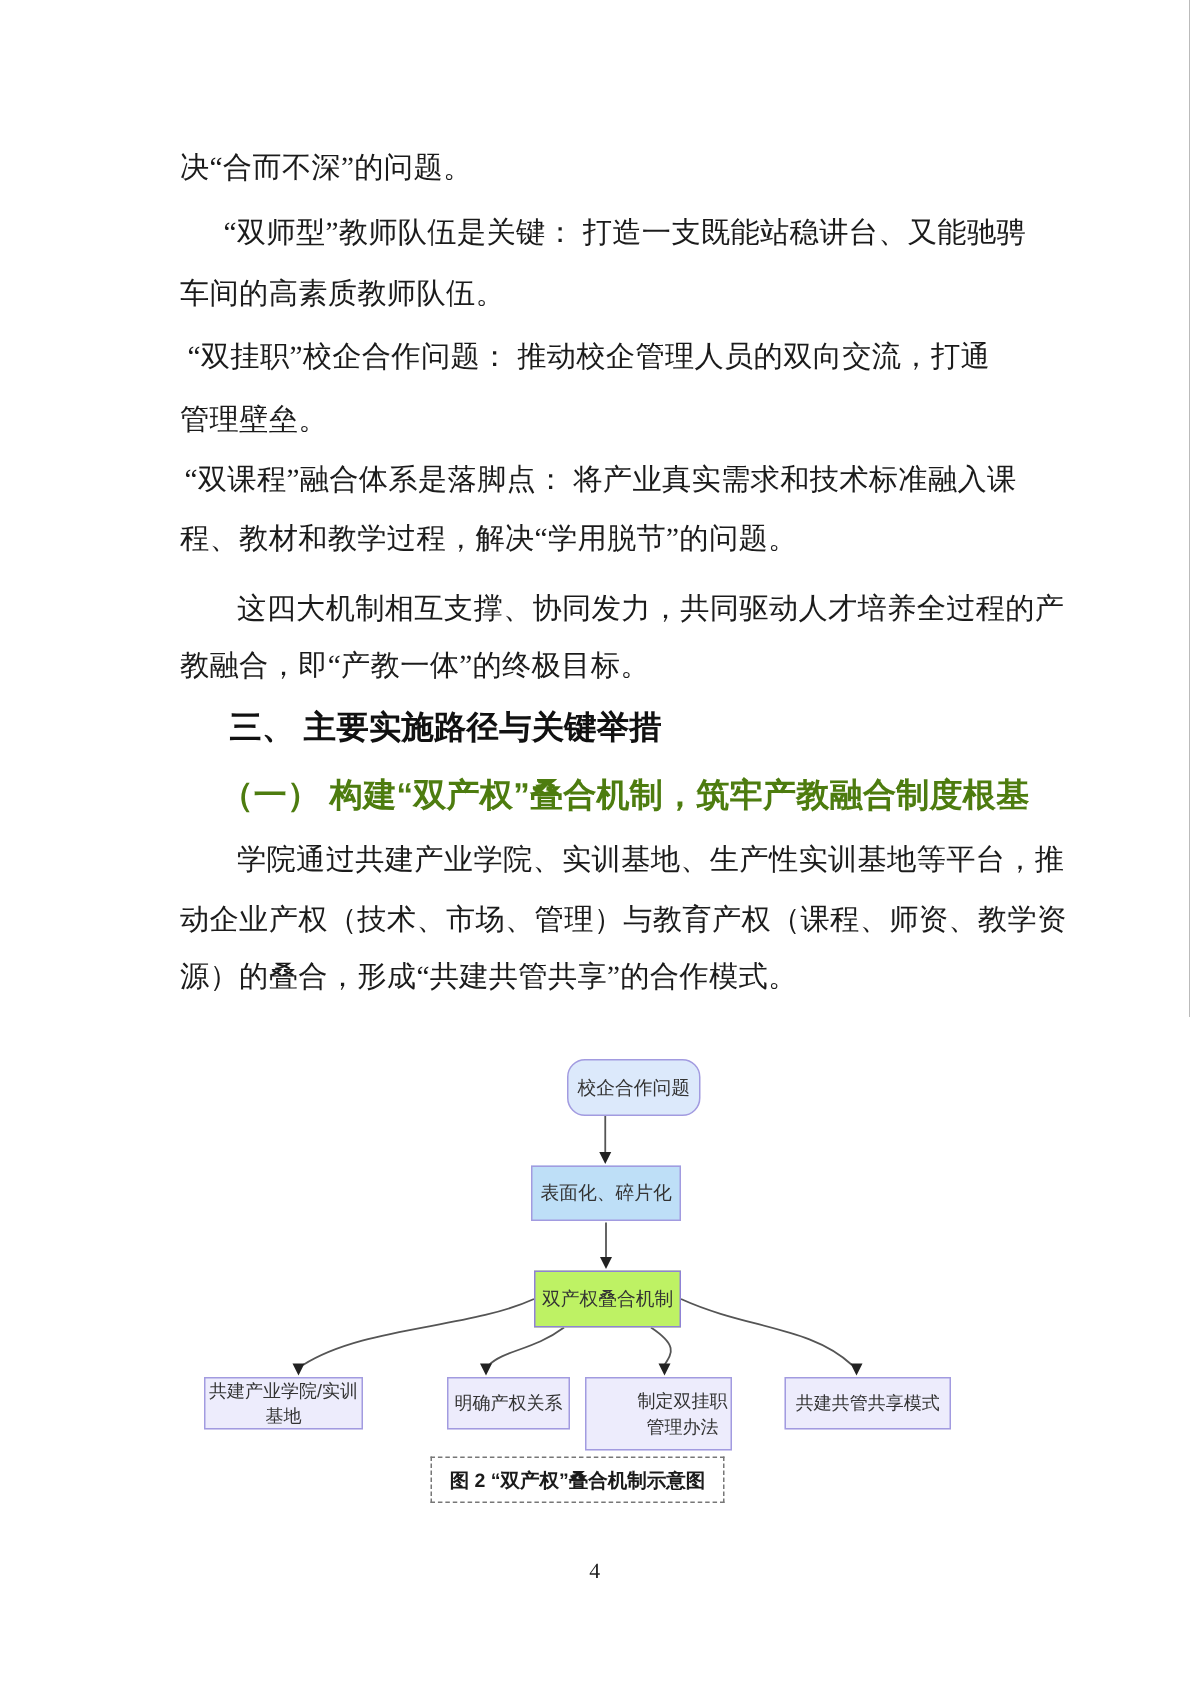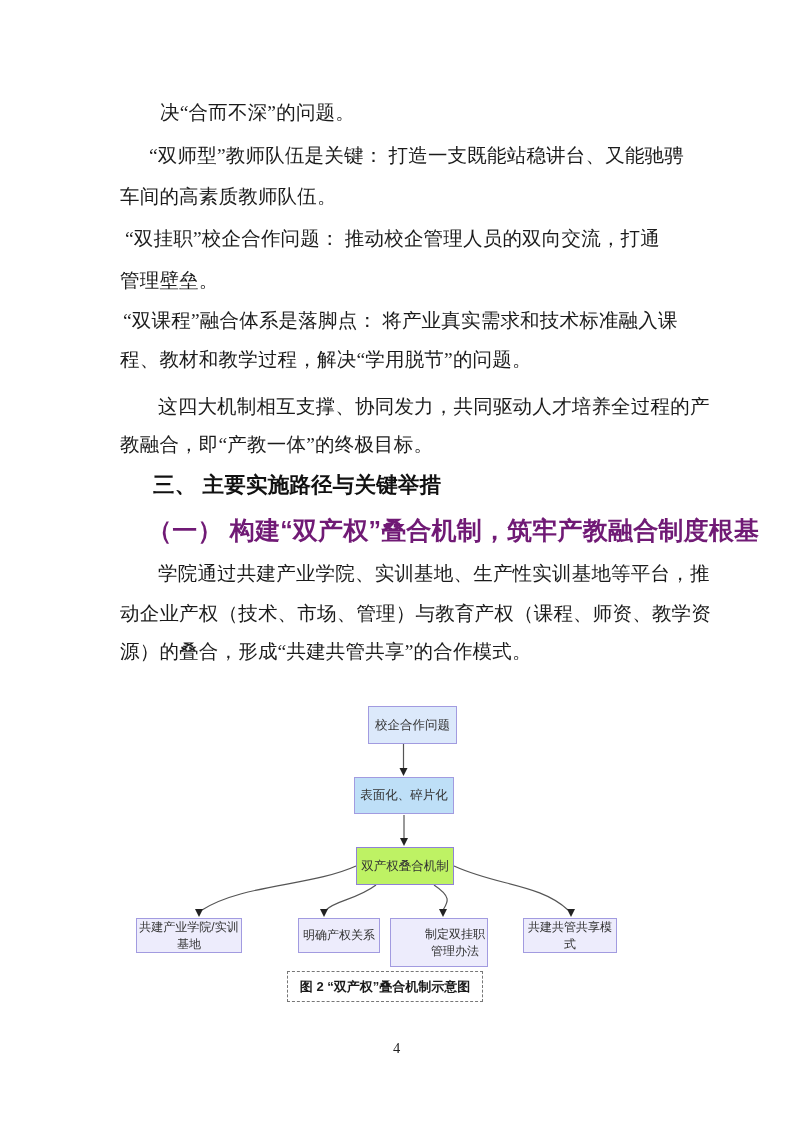--- a/index.html
+++ b/index.html
@@ -22,22 +22,22 @@
   }
   .tline.heading1{
     font-family:"Liberation Sans","DejaVu Sans",sans-serif;
     font-weight:bold;
     font-size:21.5px;
     color:#111;
   }
   .tline.heading2{
     font-family:"Liberation Sans","DejaVu Sans",sans-serif;
     font-weight:bold;
-    font-size:25px;
-    color:#701a75;
+    font-size:22px;
+    color:#4d7c0f;
   }
   .node{
     position:absolute;
     display:flex;align-items:center;justify-content:center;
     font-family:"Liberation Sans","DejaVu Sans",sans-serif;
     font-size:12.5px;
     color:#333;
     border:1px solid #a29be0;
     box-sizing:border-box;
     text-align:center;
@@ -59,21 +59,21 @@
     font-size:14.5px;
     color:#222;
   }
   svg.arrows{position:absolute;left:0;top:0;pointer-events:none;}
 </style>
 </head>
 <body>
 
 <div class="page">
 
-  <div class="tline" style="left:120px;top:100px;margin-left:40px;">决“合而不深”的问题。</div>
+  <div class="tline" style="left:120px;top:100px;">决“合而不深”的问题。</div>
   <div class="tline" style="left:149px;top:143px;">“双师型”教师队伍是关键： 打造一支既能站稳讲台、又能驰骋</div>
   <div class="tline" style="left:120px;top:184px;">车间的高素质教师队伍。</div>
   <div class="tline" style="left:125px;top:226px;">“双挂职”校企合作问题： 推动校企管理人员的双向交流，打通</div>
   <div class="tline" style="left:120px;top:268px;">管理壁垒。</div>
   <div class="tline" style="left:123px;top:308px;">“双课程”融合体系是落脚点： 将产业真实需求和技术标准融入课</div>
   <div class="tline" style="left:120px;top:347px;">程、教材和教学过程，解决“学用脱节”的问题。</div>
   <div class="tline" style="left:158px;top:394px;">这四大机制相互支撑、协同发力，共同驱动人才培养全过程的产</div>
   <div class="tline" style="left:120px;top:432px;">教融合，即“产教一体”的终极目标。</div>
   <div class="tline heading1" style="left:153px;top:472px;">三、 主要实施路径与关键举措</div>
   <div class="tline heading2" style="left:147px;top:517px;">（一） 构建“双产权”叠合机制，筑牢产教融合制度根基</div>
@@ -93,31 +93,31 @@
     <g fill="#222" stroke="none">
       <polygon points="399.5,768 407.5,768 403.5,776"></polygon>
       <polygon points="400,838 408,838 404,846"></polygon>
       <polygon points="195,909 203,909 199,917"></polygon>
       <polygon points="320,909 328,909 324,917"></polygon>
       <polygon points="439,909 447,909 443,917"></polygon>
       <polygon points="567,909 575,909 571,917"></polygon>
     </g>
   </svg>
 
-  <div class="node" style="left:368px;top:706px;width:89px;height:38px;background:#dce9fb;">校企合作问题</div>
+  <div class="node" style="left:378px;top:706px;width:89px;height:38px;background:#dce9fb;border-radius:12px;">校企合作问题</div>
 
   <div class="node" style="left:354px;top:777px;width:100px;height:37px;background:#bedff7;">表面化、碎片化</div>
 
   <div class="node" style="left:356px;top:847px;width:98px;height:38px;background:#bef264;border-color:#8f82d6;">双产权叠合机制</div>
 
   <div class="node" style="left:136px;top:918px;width:106px;height:35px;background:#edecfc;font-size:12px;">共建产业学院/实训基地</div>
 
   <div class="node" style="left:298px;top:918px;width:82px;height:35px;background:#edecfc;font-size:12px;">明确产权关系</div>
 
   <div class="node" style="left:390px;top:918px;width:98px;height:49px;background:#edecfc;font-size:12px;padding-left:32px;">制定双挂职管理办法</div>
 
-  <div class="node" style="left:523px;top:918px;width:94px;height:35px;background:#edecfc;font-size:12px;">共建共管共享模式</div>
+  <div class="node" style="left:523px;top:918px;width:111px;height:35px;background:#edecfc;font-size:12px;">共建共管共享模式</div>
 
   <div class="caption" style="left:287px;top:971px;width:196px;height:31px;">图 2  “双产权”叠合机制示意图</div>
 
   <div class="pageno">4</div>
 
 </div>
 
 </body></html>

